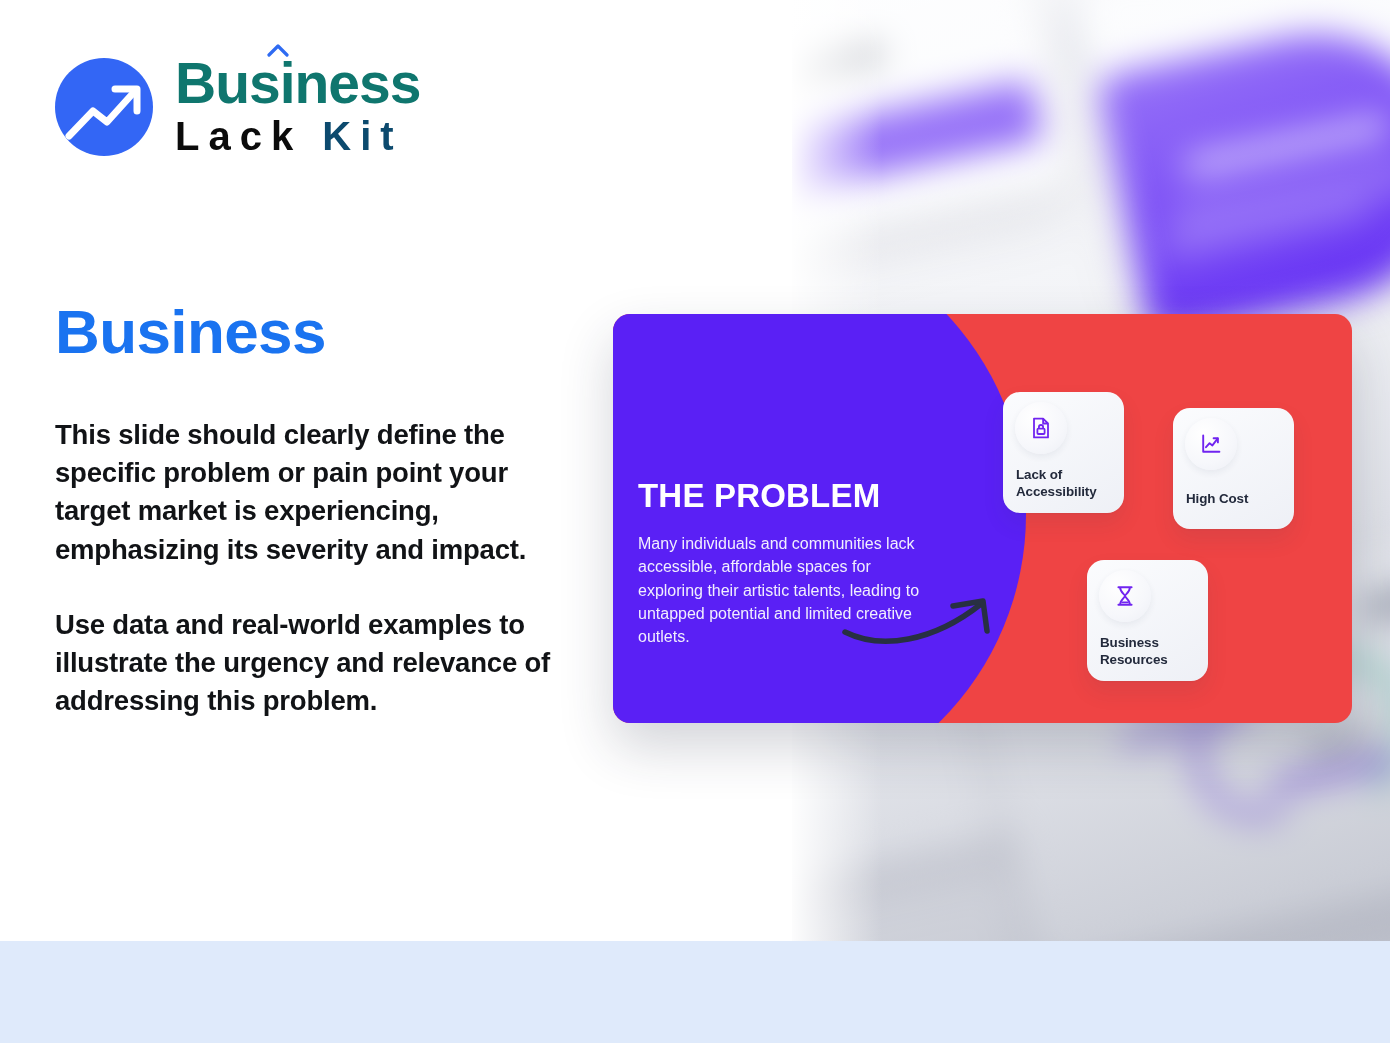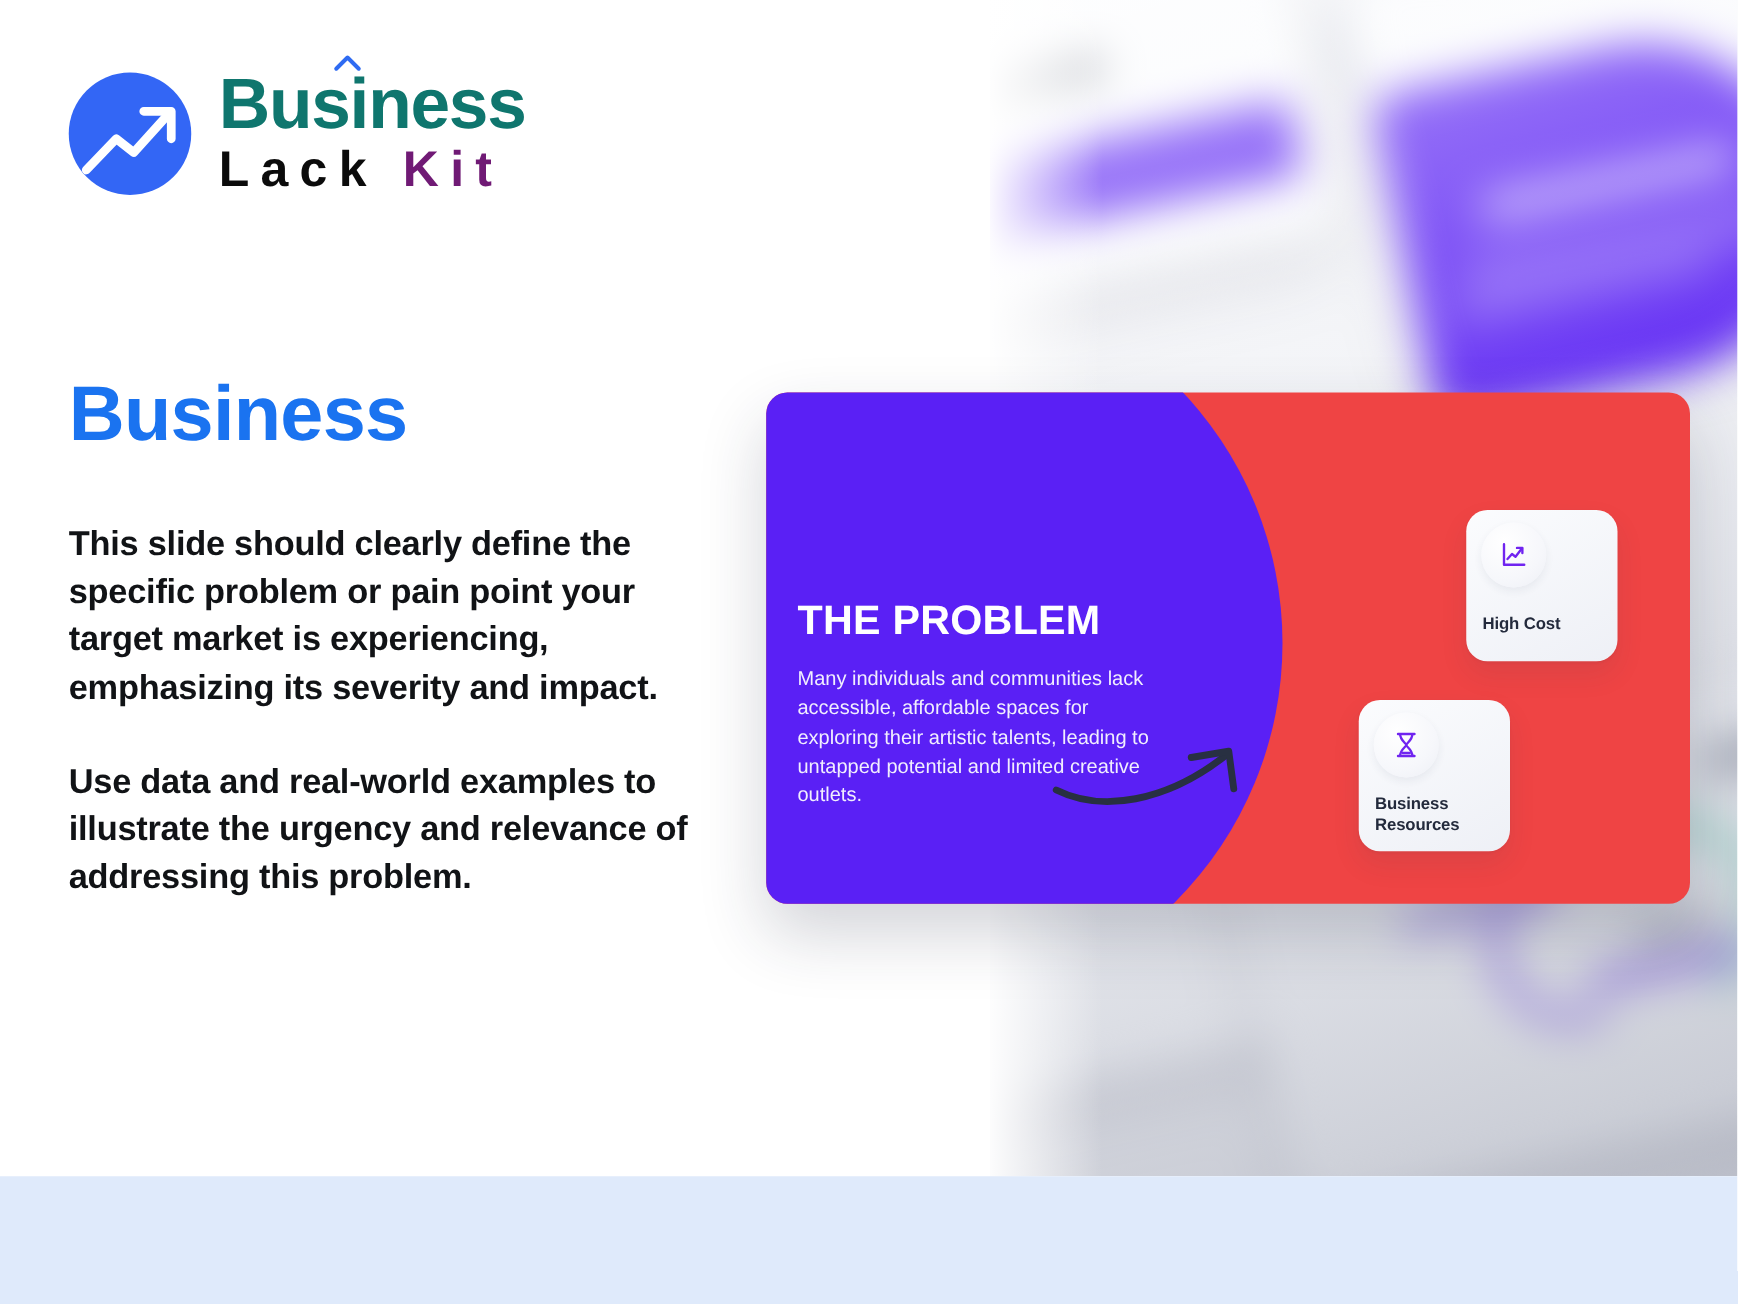--- a/index.html
+++ b/index.html
@@ -33,21 +33,21 @@
     font-size: 57px; font-weight: 800; color: #0f766e; letter-spacing: -1px;
     line-height: 0.96; position: relative; display: inline-block;
   }
   .logo-caret {
     position: absolute; left: 92px; top: -13px; width: 22px; height: 14px;
   }
   .logo-line2 {
     font-size: 40px; font-weight: 700; color: #0b0b0b; letter-spacing: 9px;
     line-height: 1.18; margin-top: 2px;
   }
-  .logo-kit { color: #701a75; text-align: center; }
+  .logo-kit { color: #0c4a6e; text-align: center; }
 
   .page-title {
     position: absolute; left: 55px; top: 296px;
     font-size: 62px; font-weight: 800; color: #1A73F0; letter-spacing: -0.6px;
   }
   .body-copy { position: absolute; left: 55px; top: 416px; width: 512px; }
   .body-copy p {
     font-size: 27.5px; line-height: 1.39; font-weight: 700; color: #111316;
     letter-spacing: -0.2px;
   }
@@ -200,20 +200,31 @@
 
     <div class="slide-heading">THE PROBLEM</div>
     <div class="slide-para">Many individuals and communities lack accessible, affordable spaces for exploring their artistic talents, leading to untapped potential and limited creative outlets.</div>
 
     <svg class="curve-arrow" width="160" height="55" viewBox="0 0 160 55" aria-hidden="true">
       <path d="M4 38 C40 56, 92 48, 140 10" fill="none" stroke="#283042" stroke-width="5.5" stroke-linecap="round"></path>
       <path d="M112 12 L142 7 L146 37" fill="none" stroke="#283042" stroke-width="5.5" stroke-linecap="round" stroke-linejoin="round"></path>
     </svg>
   </div>
 
+  <div class="tile tile-a">
+    <div class="tile-icon-wrap">
+      <svg width="24" height="24" viewBox="0 0 24 24" aria-hidden="true">
+        <path d="M5 2.6 h9.1 L19 7.5 V21.4 H5 Z" fill="none" stroke="#7024F0" stroke-width="1.8" stroke-linejoin="round"></path>
+        <path d="M14.1 2.6 V7.5 H19" fill="none" stroke="#7024F0" stroke-width="1.8" stroke-linejoin="round"></path>
+        <rect x="8.4" y="12.6" width="7.2" height="5.4" rx="1" fill="none" stroke="#7024F0" stroke-width="1.8"></rect>
+        <path d="M9.9 12.6 v-1.5 a2.1 2.1 0 0 1 4.2 0 v1.5" fill="none" stroke="#7024F0" stroke-width="1.8"></path>
+      </svg>
+    </div>
+    <div class="tile-label">Lack of Accessibility</div>
+  </div>
 
   <div class="tile tile-b">
     <div class="tile-icon-wrap">
       <svg width="24" height="24" viewBox="0 0 24 24" aria-hidden="true">
         <path d="M4.2 3.4 V19.8 H20.4" fill="none" stroke="#7024F0" stroke-width="1.9" stroke-linecap="round" stroke-linejoin="round"></path>
         <path d="M7 15.2 L10.6 11.2 L13.4 13.4 L18.6 6.6" fill="none" stroke="#7024F0" stroke-width="1.9" stroke-linecap="round" stroke-linejoin="round"></path>
         <path d="M14.6 6.3 L18.9 6.3 L18.9 10.4" fill="none" stroke="#7024F0" stroke-width="1.9" stroke-linecap="round" stroke-linejoin="round"></path>
       </svg>
     </div>
     <div class="tile-label mid">High Cost</div>

